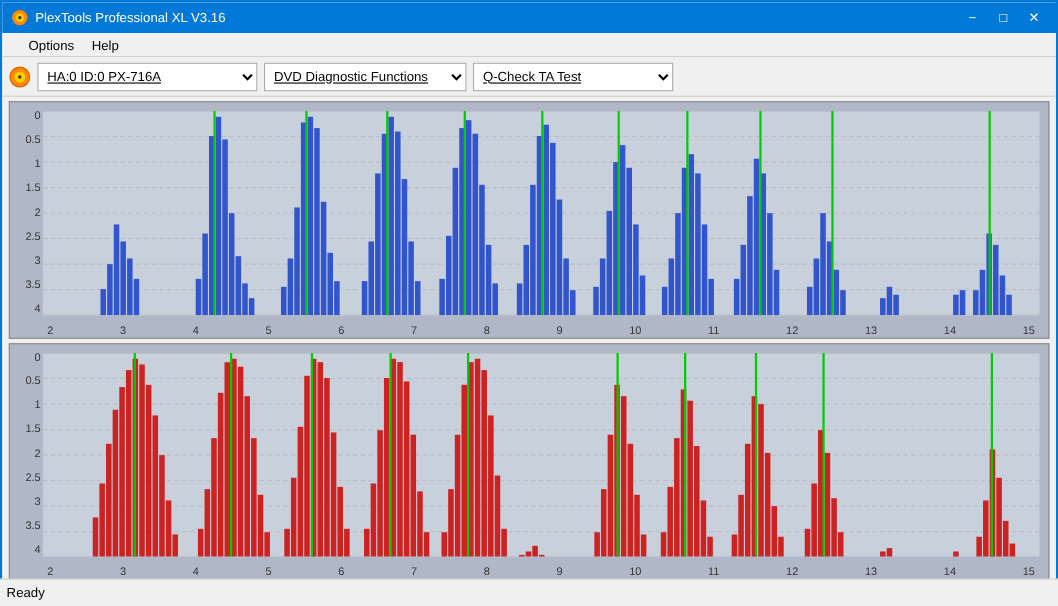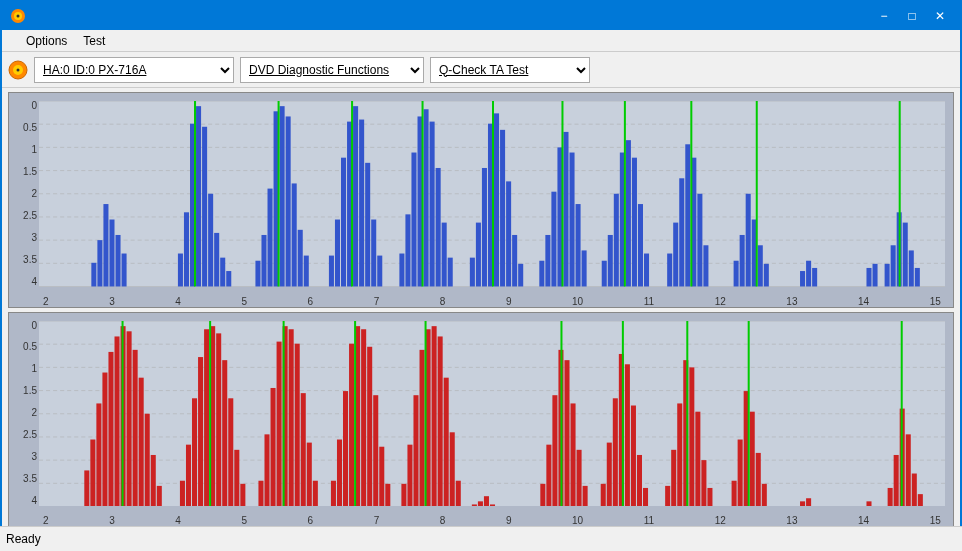--- a/index.html
+++ b/index.html
@@ -72,21 +72,21 @@
       height: 26px;
       border: 1px solid #aaa;
       background: white;
       font-size: 12px;
       padding: 0 4px;
       cursor: pointer;
       text-decoration: underline;
     }
     #drive-select { width: 200px; }
     #function-select { width: 184px; }
-    #test-select { width: 160px; }
+    #test-select { width: 182px; }
     
     #main {
       display: flex;
       flex-direction: column;
       height: calc(551px - 28px - 22px - 36px - 22px);
       background: #f0f0f0;
       padding: 4px 6px;
       gap: 4px;
     }
     
@@ -169,31 +169,32 @@
 </head>
 <body>
 
 <div id="titlebar">
   <div id="titlebar-left">
     <svg width="16" height="16" viewBox="0 0 16 16">
       <circle cx="8" cy="8" r="7" fill="#ff8800"></circle>
       <circle cx="8" cy="8" r="4" fill="#ffcc00"></circle>
       <circle cx="8" cy="8" r="1.5" fill="#333"></circle>
     </svg>
+    <span>PlexTools Professional XL V3.16</span>
   </div>
   <div id="titlebar-controls">
     <button class="title-btn">−</button>
     <button class="title-btn">□</button>
     <button class="title-btn close">✕</button>
   </div>
 </div>
 
 <div id="menubar">
   <div class="menu-item">Options</div>
-  <div class="menu-item">Test</div>
+  <div class="menu-item">Help</div>
 </div>
 
 <div id="toolbar">
   <svg width="20" height="20" viewBox="0 0 20 20">
     <circle cx="10" cy="10" r="9" fill="#ff8800" stroke="#cc6600" stroke-width="1"></circle>
     <circle cx="10" cy="10" r="5" fill="#ffcc00"></circle>
     <circle cx="10" cy="10" r="1.5" fill="#333"></circle>
   </svg>
   <select class="toolbar-select" id="drive-select">
     <option>HA:0 ID:0  PX-716A</option>

